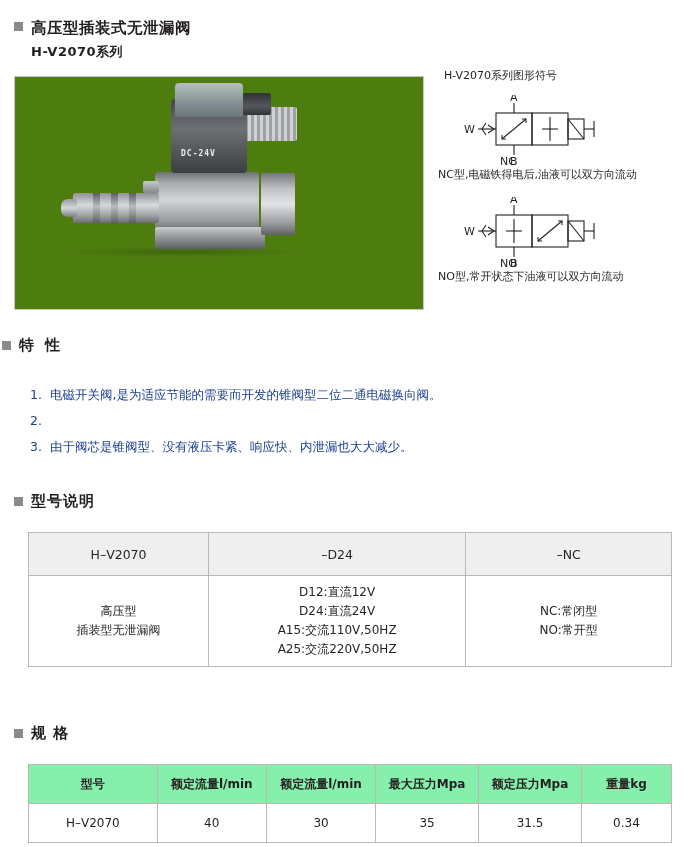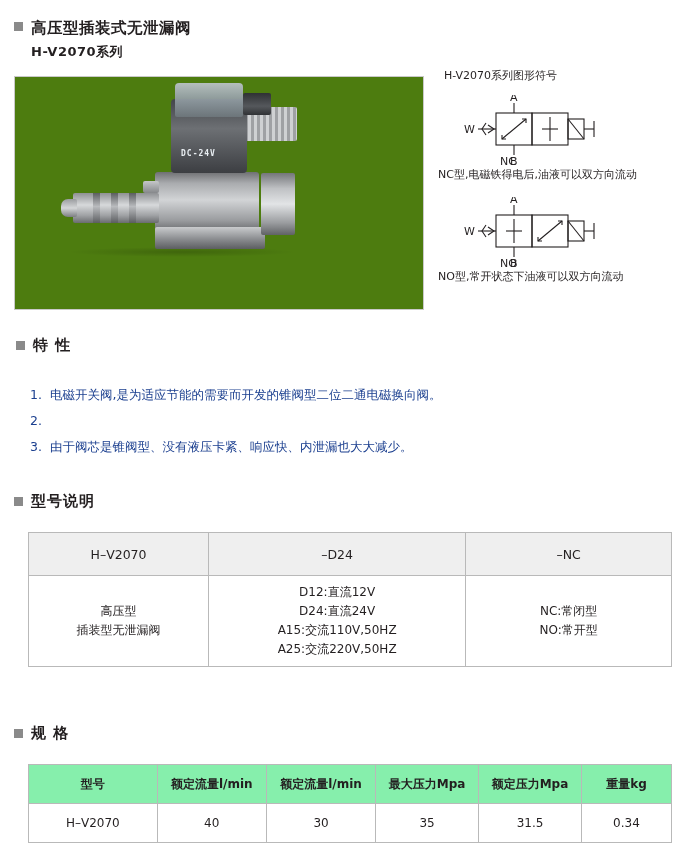--- a/index.html
+++ b/index.html
@@ -401,21 +401,21 @@
         <text x="72" y="6" font-size="11" fill="#231f20" font-family="DejaVu Sans, sans-serif">A</text>
         <text x="72" y="70" font-size="11" fill="#231f20" font-family="DejaVu Sans, sans-serif">B</text>
         <text x="26" y="38" font-size="11" fill="#231f20" font-family="DejaVu Sans, sans-serif">W</text>
       </svg>
       <div style="position:absolute; left:62px; top:60px; font-size:11px;">NO</div>
     </div>
 
     <div class="sym-caption">NO型,常开状态下油液可以双方向流动</div>
   </div>
 
-  <div class="section-head" style="left:16px; top:336px;">
+  <div class="section-head" style="left:2px; top:336px;font-family:Liberation Mono, monospace;">
     <span class="sq-marker"></span>
     <span class="sh-text">特 性</span>
   </div>
 
   <div class="features">
     <div class="feature-item">
       <span class="feature-num">1.</span>
       <span class="feature-text">电磁开关阀,是为适应节能的需要而开发的锥阀型二位二通电磁换向阀。</span>
     </div>
     <div class="feature-item">

